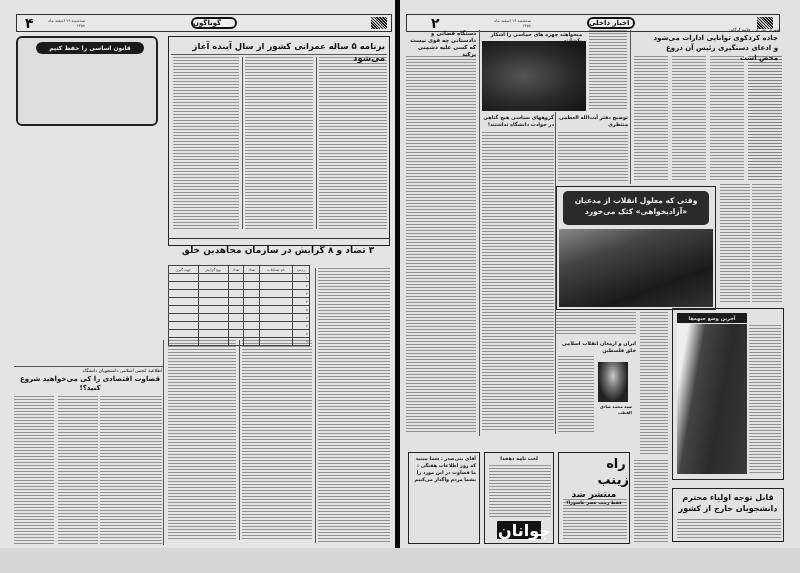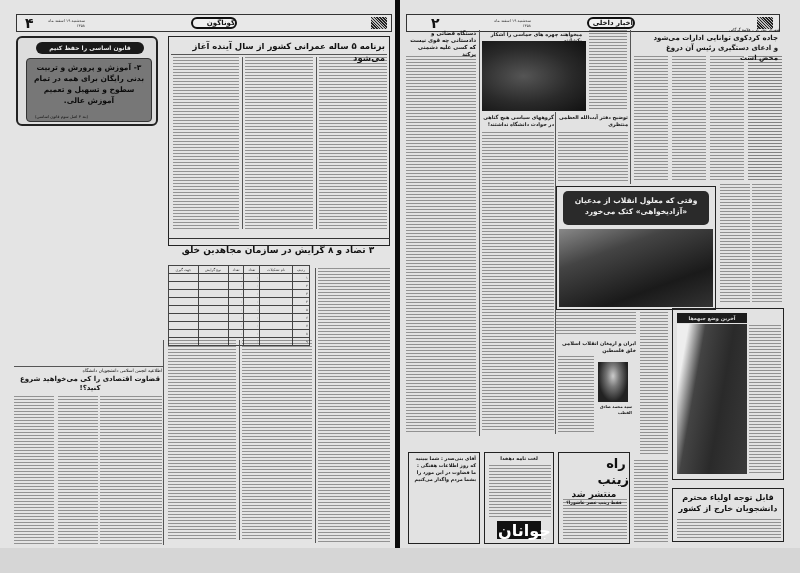--- a/index.html
+++ b/index.html
@@ -5,21 +5,21 @@
   * { box-sizing: border-box; margin: 0; padding: 0; }
   html, body { width: 800px; height: 573px; overflow: hidden; background: #d8d8d8; }
   body { font-family: "DejaVu Sans", sans-serif; color: #111; position: relative; }
   .page { position: absolute; top: 0; height: 573px; background: #e4e4e4; overflow: hidden; }
   .page.left { left: 0; width: 395px; }
   .page.right { left: 400px; width: 400px; background: #e2e2e2; }
   .gutter { position: absolute; left: 395px; top: 0; width: 6px; height: 573px; background: #0a0a0a; }
   .bottom-strip { position: absolute; left: 0; top: 548px; width: 800px; height: 25px; background: #d6d6d6; }
 
   .masthead { position: absolute; top: 14px; height: 18px; border: 1px solid #333; background: #e8e8e8; }
-  .masthead .section-pill { position: absolute; top: 2px; height: 12px; border: 2px solid #111; border-radius: 7px; background: #f0f0f0; font-size: 7px; line-height: 9px; text-align: right; font-weight: bold; direction: rtl; }
+  .masthead .section-pill { position: absolute; top: 2px; height: 12px; border: 2px solid #111; border-radius: 7px; background: #f0f0f0; font-size: 7px; line-height: 9px; text-align: left; font-weight: bold; direction: rtl; }
   .masthead .pagenum { position: absolute; top: 1px; font-size: 14px; font-weight: bold; line-height: 15px; }
   .masthead .dateline { position: absolute; top: 3px; font-size: 4px; line-height: 5px; direction: rtl; color: #333; }
   .masthead .logo { position: absolute; top: 2px; width: 16px; height: 12px; background: repeating-linear-gradient(45deg,#222 0 1px,#bbb 1px 2px); }
 
   .rtl { direction: rtl; text-align: right; }
   .headline { font-weight: bold; direction: rtl; text-align: right; font-family: "DejaVu Sans", sans-serif; letter-spacing: -0.5px; }
   .textcol { position: absolute; background:
       repeating-linear-gradient(180deg, rgba(30,30,30,0.55) 0 1px, transparent 1px 3px);
       opacity: 0.75; }
   .rule-v { position: absolute; width: 1px; background: #555; }
@@ -38,24 +38,20 @@
 
   <div class="masthead" style="left:16px; width:376px;">
     <span class="pagenum" style="left:8px;">۴</span>
     <span class="dateline" style="left:26px; width:42px;">سه‌شنبه ۱۹ اسفند ماه ۱۳۵۸</span>
     <span class="section-pill" style="left:174px; width:46px;">گوناگون</span>
     <span class="logo" style="right:4px;"></span>
   </div>
 
   <div class="box" style="left:16px; top:36px; width:142px; height:90px; border-radius:6px; border-width:2px; background:#ddd;">
     <div class="darkbanner" style="left:18px; top:4px; width:108px; height:12px; font-size:6px; line-height:12px;">قانون اساسی را حفظ کنیم</div>
-    <div style="position:absolute; left:8px; top:20px; width:126px; height:64px; background:#777; border:1px solid #333; border-radius:4px;">
-      <div class="headline" style="font-size:7.5px; line-height:11px; padding:3px 5px; color:#0c0c0c; text-align:center;">۳- آموزش و پرورش و تربیت بدنی رایگان برای همه در تمام سطوح و تسهیل و تعمیم آموزش عالی.</div>
-      <div class="small" style="position:absolute; bottom:1px; left:8px; font-size:4px; direction:rtl; color:#111;">(بند ۳ اصل سوم قانون اساسی)</div>
-    </div>
   </div>
 
   <div class="box" style="left:168px; top:36px; width:222px; height:210px; border-width:1px;">
     <div class="headline" style="position:absolute; right:4px; top:3px; width:214px; font-size:8.5px; line-height:12px;">برنامه ۵ ساله عمرانی کشور از سال آینده آغاز می‌شود</div>
     <div class="rule-h" style="left:2px; top:17px; width:216px;"></div>
     <div class="textcol" style="left:4px; top:20px; width:66px; height:172px;"></div>
     <div class="textcol" style="left:76px; top:20px; width:68px; height:172px;"></div>
     <div class="textcol" style="left:150px; top:20px; width:68px; height:172px;"></div>
     <div class="rule-v" style="left:73px; top:20px; height:172px;"></div>
     <div class="rule-v" style="left:147px; top:20px; height:172px;"></div>

